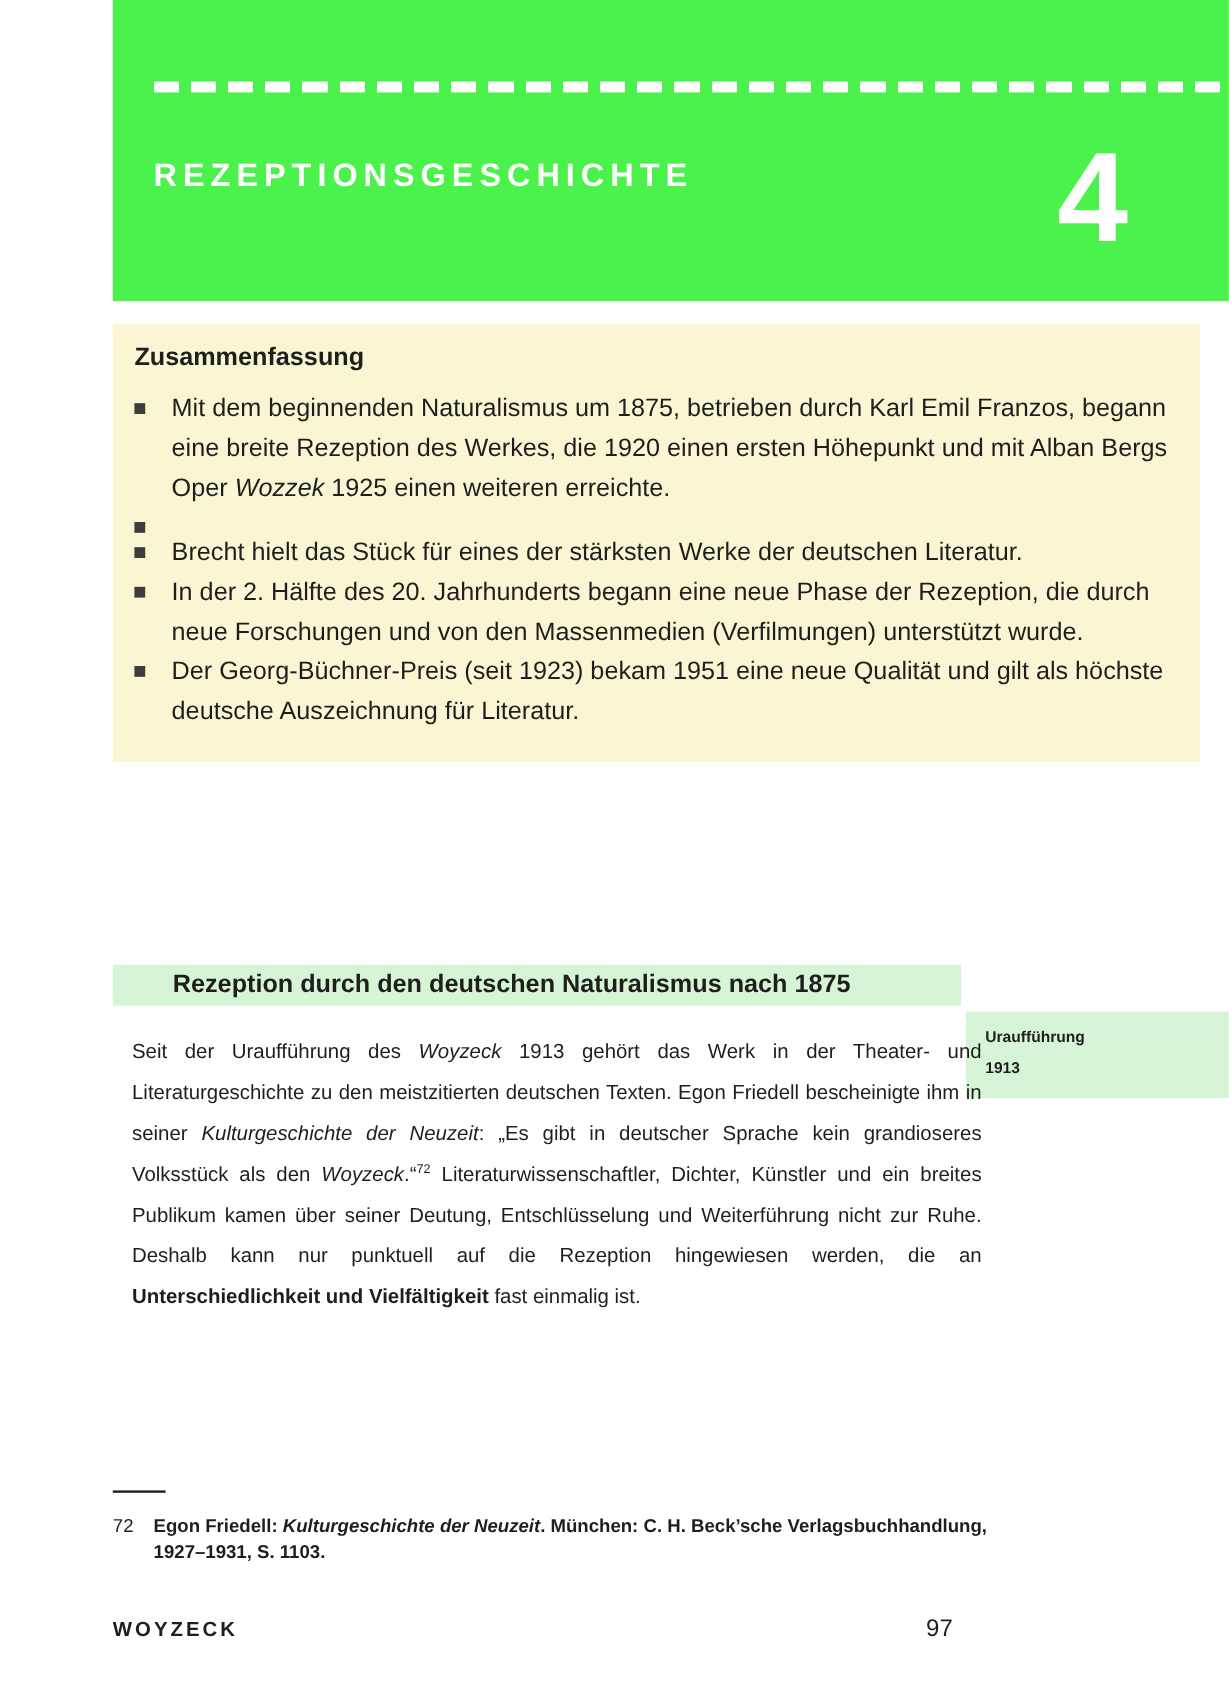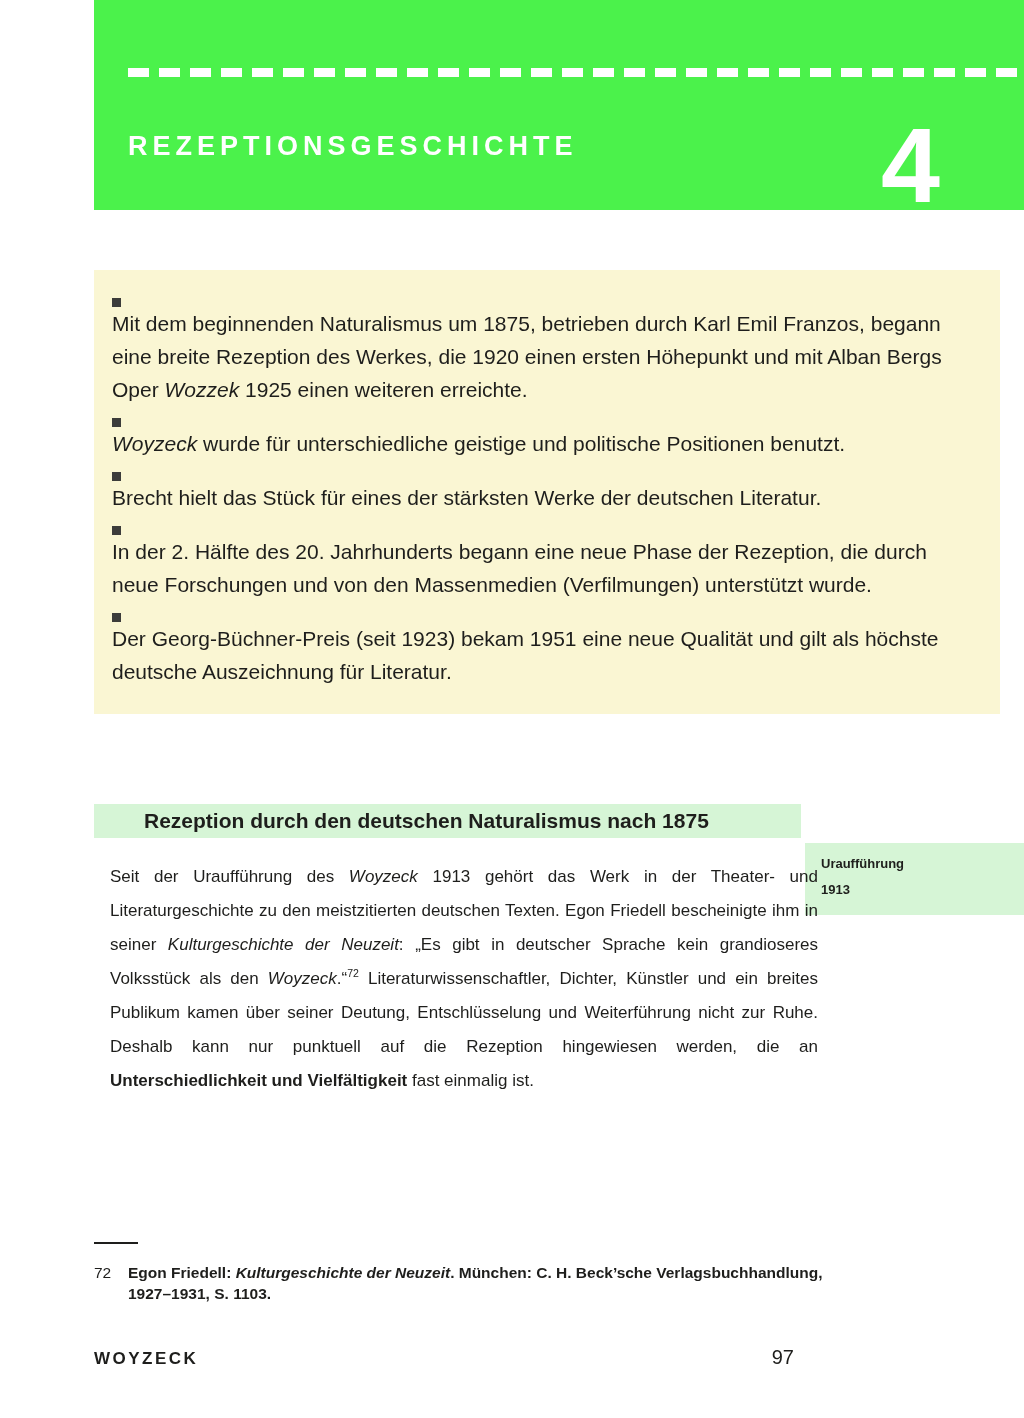--- a/index.html
+++ b/index.html
@@ -11,21 +11,21 @@
   *{box-sizing:border-box;}
   html,body{margin:0;padding:0;}
   body{
     width:1024px;height:1418px;position:relative;background:#ffffff;
     font-family:"Liberation Sans",sans-serif;color:var(--text-dark);
     overflow:hidden;
   }
 
   
   .banner{
-    position:absolute;left:94px;top:0;width:930px;height:210px;
+    position:absolute;left:94px;top:0;width:930px;height:251px;
     background:var(--banner-green);
   }
   .dashed{
     position:absolute;left:34px;right:0;top:68px;height:9px;
     background:repeating-linear-gradient(to right,#ffffff 0 21px,transparent 21px 31px);
   }
   .banner-title{
     position:absolute;left:34px;top:131px;margin:0;
     font-size:27px;font-weight:bold;color:#ffffff;letter-spacing:5px;
     white-space:nowrap;
@@ -41,21 +41,21 @@
     background:var(--summary-yellow);
     padding:16px 24px 26px 18px;
   }
   .summary h2{
     margin:0 0 14px 0;font-size:21px;font-weight:bold;
   }
   .summary ul{
     list-style:none;margin:0;padding:0;
   }
   .summary li{
-    display:flex;align-items:flex-start;margin:0;flex-direction:column;
+    display:flex;align-items:flex-start;margin:0;
   }
   .sq{
     flex:none;width:9px;height:9px;background:#3C3C3A;
     margin:12px 22px 0 0;
   }
   .bullet-text{
     font-size:21px;line-height:33px;
   }
 
   
@@ -109,28 +109,28 @@
 
 <div class="page">
 
   <header class="banner">
     <div class="dashed"></div>
     <h1 class="banner-title">REZEPTIONSGESCHICHTE</h1>
     <div class="chapter-number">4</div>
   </header>
 
   <section class="summary">
+    <h2>Zusammenfassung</h2>
     <ul>
         <li>
           <span class="sq"></span>
           <span class="bullet-text"><span>Mit dem beginnenden Naturalismus um 1875, betrieben durch Karl Emil Franzos, begann eine breite Rezeption des Werkes, die 1920 einen ersten Höhepunkt und mit Alban Bergs Oper </span><span style="font-style: italic;">Wozzek</span><span> 1925 einen weiteren erreichte.</span></span>
         </li>
         <li>
           <span class="sq"></span>
-          <span class="bullet-text"><span style="font-style: italic;">Woyzeck</span><span> wurde für unterschiedliche geistige und politische Positionen benutzt.</span></span>
         </li>
         <li>
           <span class="sq"></span>
           <span class="bullet-text"><span>Brecht hielt das Stück für eines der stärksten Werke der deutschen Literatur.</span></span>
         </li>
         <li>
           <span class="sq"></span>
           <span class="bullet-text"><span>In der 2. Hälfte des 20. Jahrhunderts begann eine neue Phase der Rezeption, die durch neue Forschungen und von den Massenmedien (Verfilmungen) unterstützt wurde.</span></span>
         </li>
         <li>

